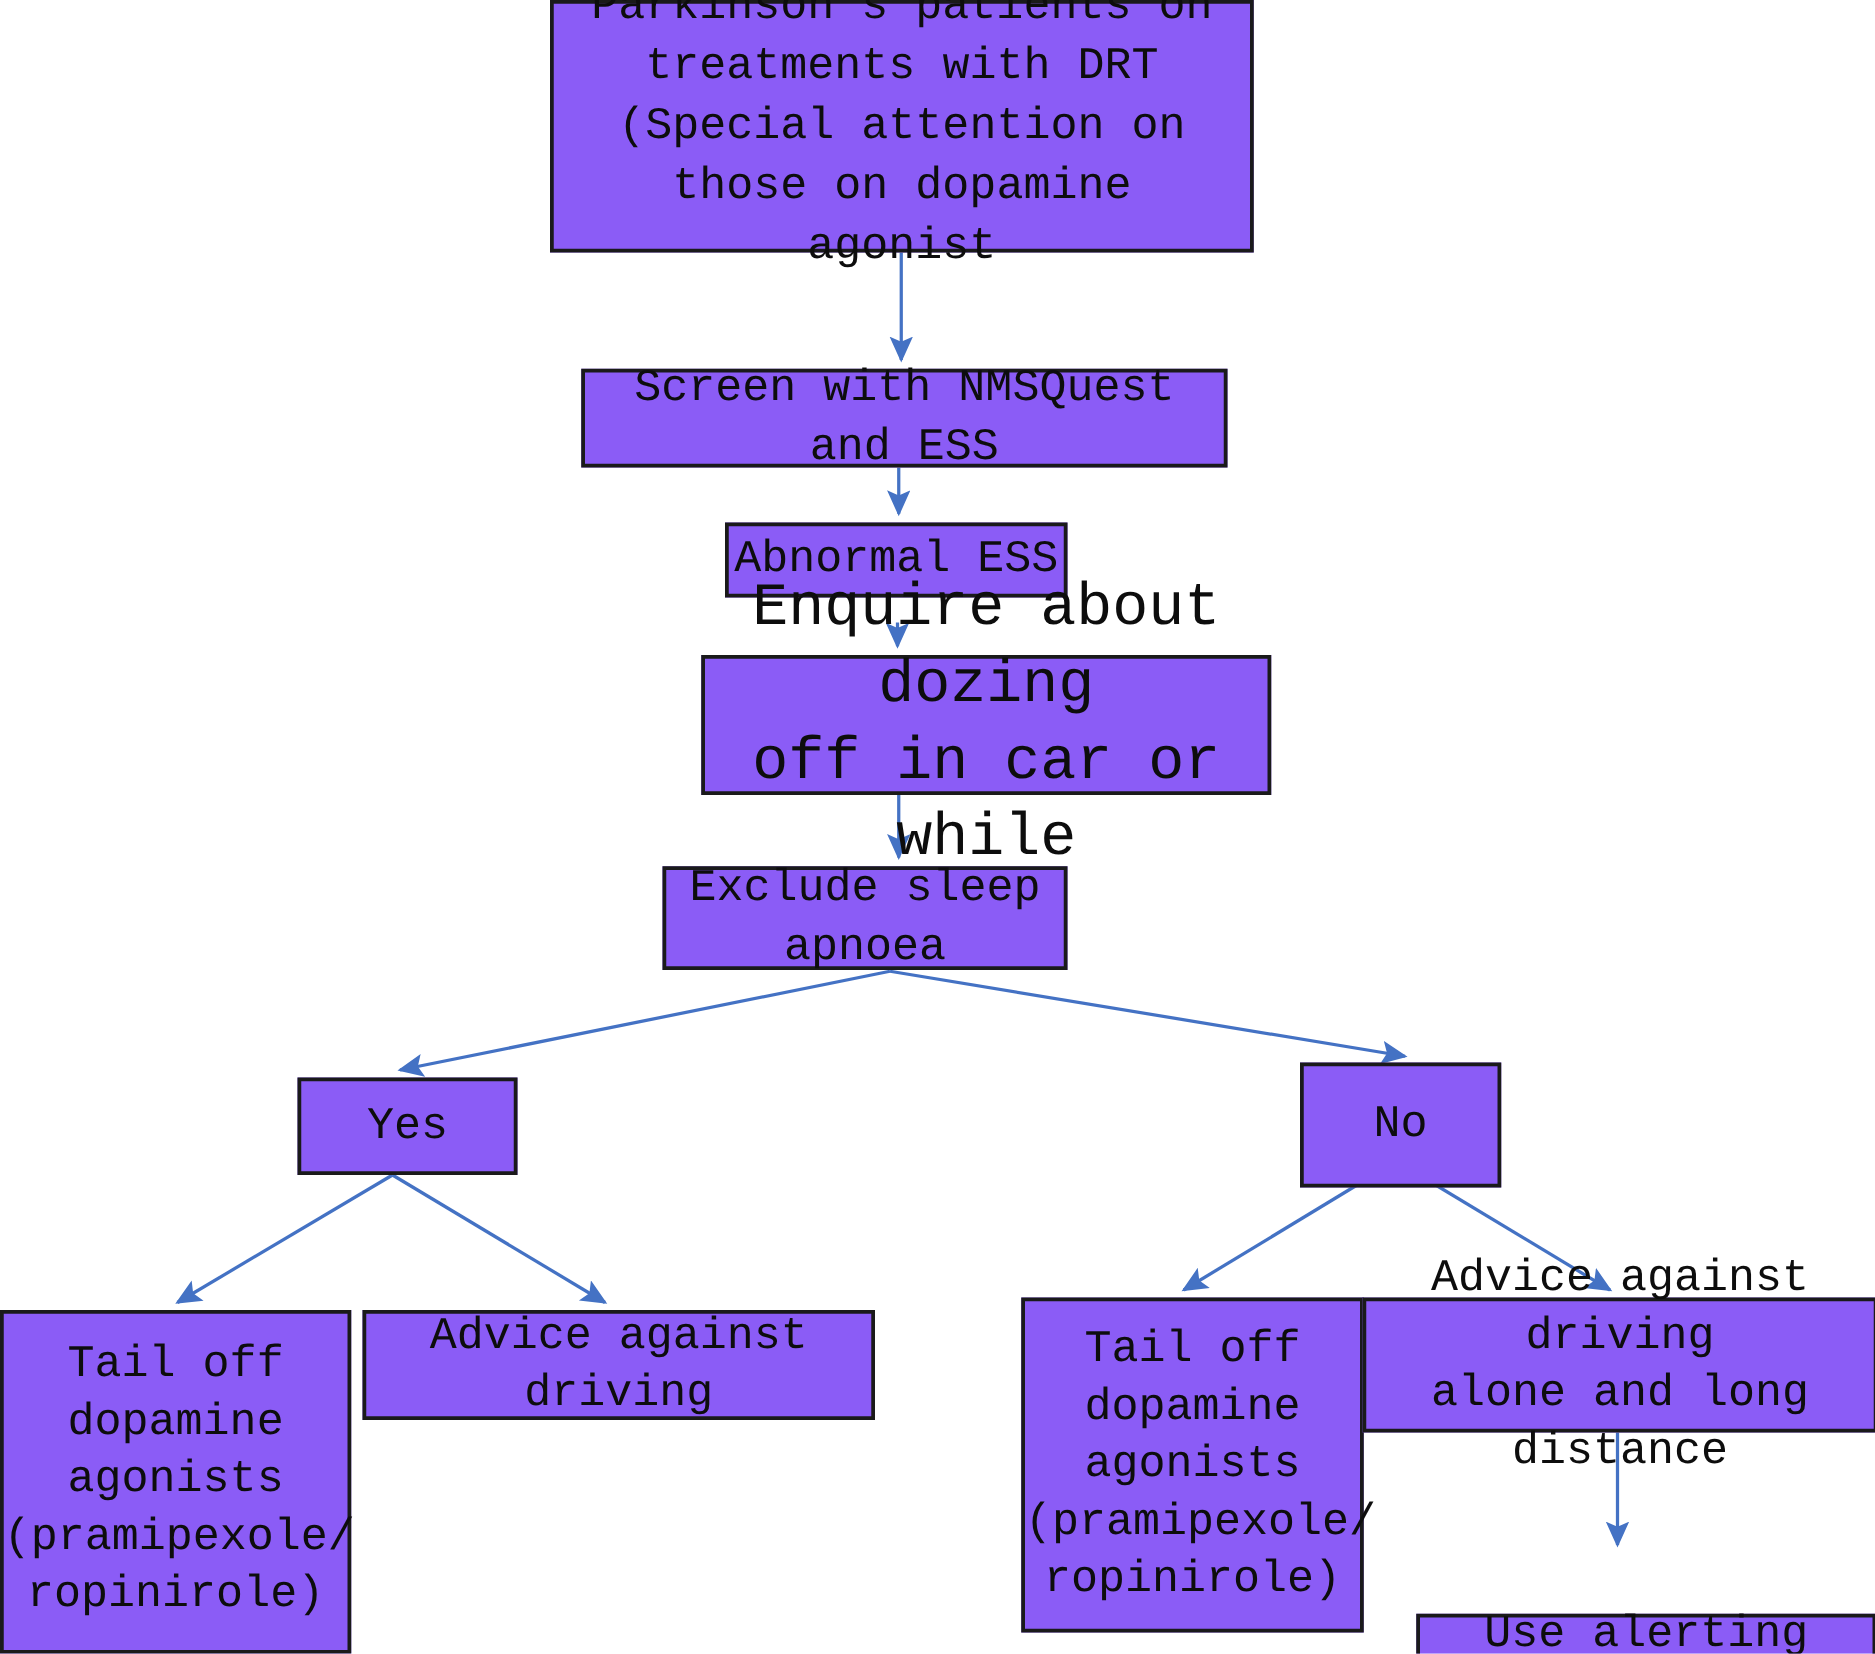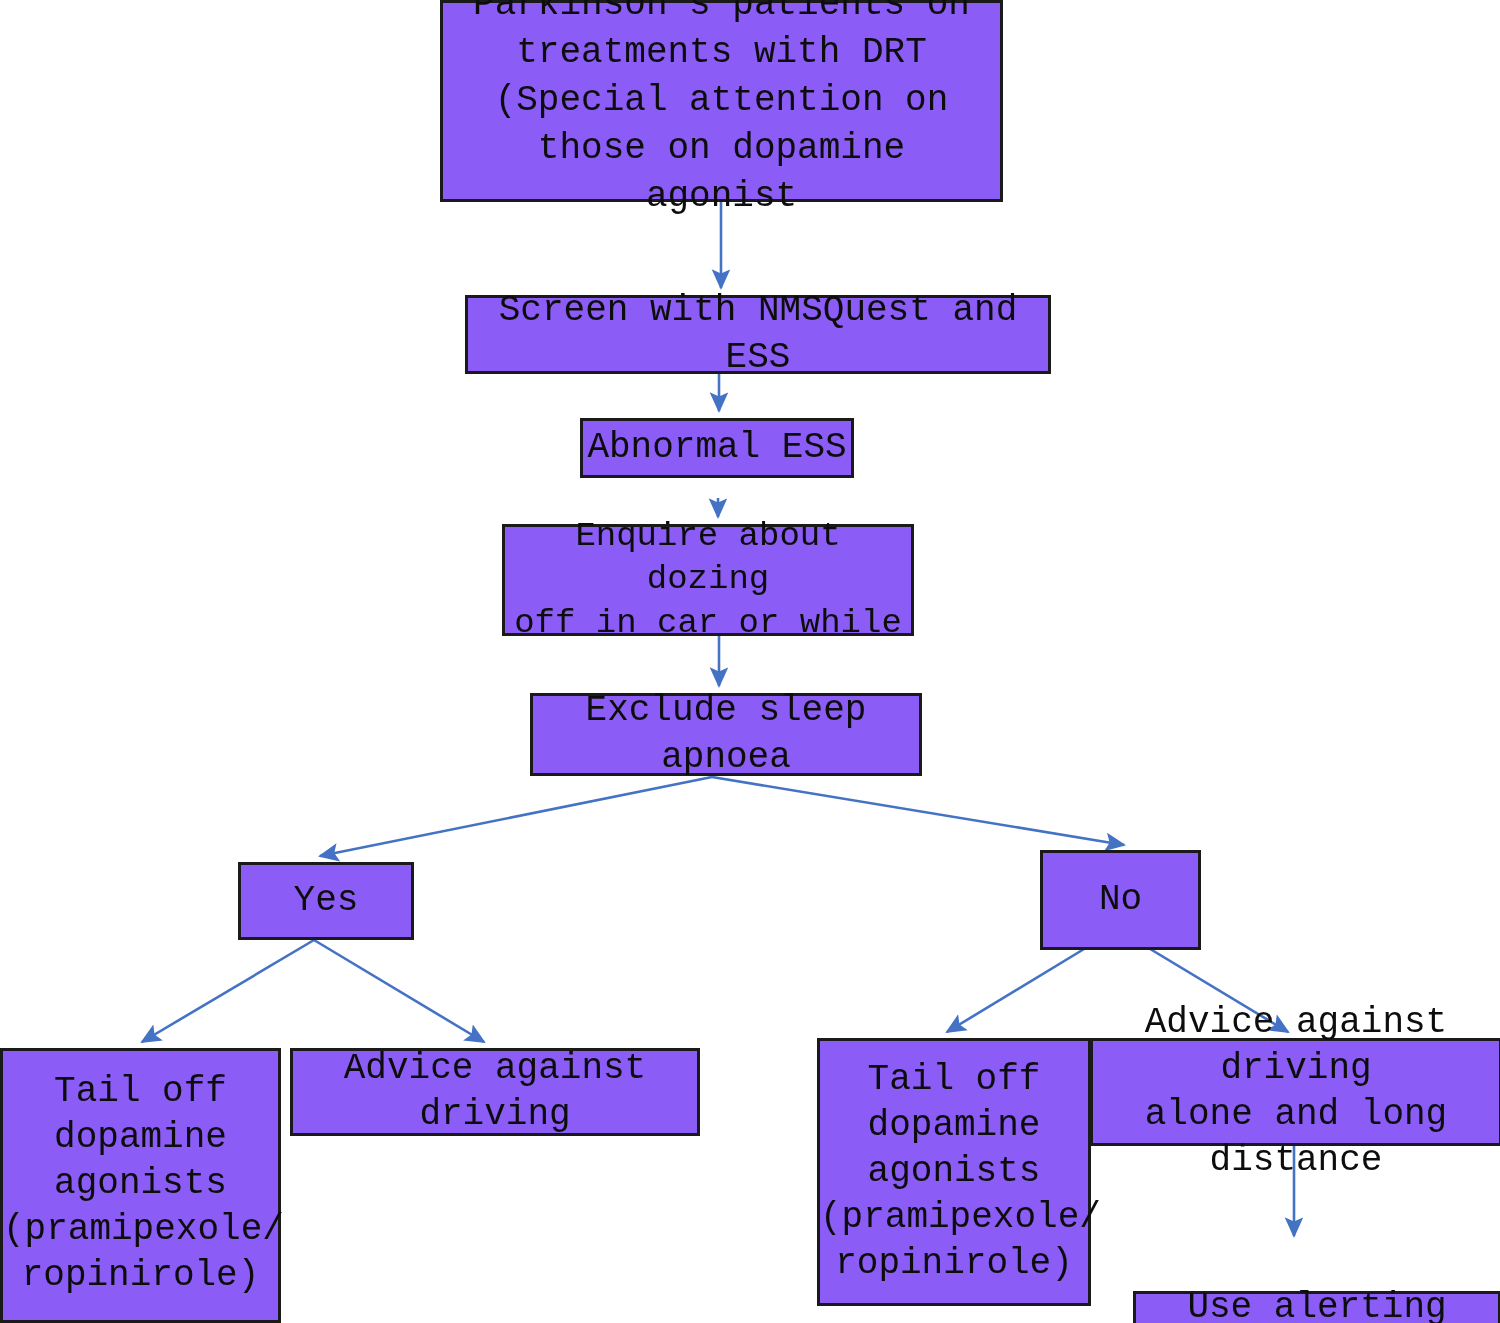--- a/index.html
+++ b/index.html
@@ -30,24 +30,24 @@
   }
   .node .label {
     display: block;
     width: 100%;
     white-space: pre-line;
     line-height: 1.28;
   }
   
   #node-root      { left: 440px;  top: 0px;    width: 563px; height: 202px; font-size: 36px; padding: 0 14px; }
   #node-root .label { line-height: 1.33; }
-  #node-screen    { left: 465px;  top: 295px;  width: 586px; height: 79px;  font-size: 36px; }
+  #node-screen    { left: 465px;  top: 295px;  width: 517px; height: 79px;  font-size: 36px; }
   #node-abnormal  { left: 580px;  top: 418px;  width: 274px; height: 60px;  font-size: 36px; }
-  #node-enquire   { left: 502px;  top: 524px;  width: 412px; height: 112px; font-size: 34px; }
-  #node-exclude   { left: 530px;  top: 693px;  width: 392px; height: 83px;  font-size: 36px; }
+  #node-enquire   { left: 561px;  top: 524px;  width: 456px; height: 112px; font-size: 48px; }
+  #node-exclude   { left: 530px;  top: 693px;  width: 324px; height: 83px;  font-size: 36px; }
   #node-yes       { left: 238px;  top: 862px;  width: 176px; height: 78px;  font-size: 36px; }
   #node-no        { left: 1040px; top: 850px;  width: 161px; height: 100px;  font-size: 36px; }
   #node-yes-tail  { left: 0px;    top: 1048px; width: 281px; height: 275px; font-size: 36px; align-items: flex-start; padding-top: 18px; }
   #node-yes-advice{ left: 290px;  top: 1048px; width: 410px; height: 88px;  font-size: 36px; }
   #node-no-tail   { left: 817px;  top: 1038px; width: 274px; height: 268px; font-size: 36px; align-items: flex-start; padding-top: 16px; }
   #node-no-advice { left: 1090px; top: 1038px; width: 412px; height: 108px; font-size: 36px; padding: 0 6px; }
   #node-alerting  { left: 1133px; top: 1243px; width: 368px; height: 80px;  font-size: 36px; margin-top: 48px; }
 
   #edges {
     position: absolute;

